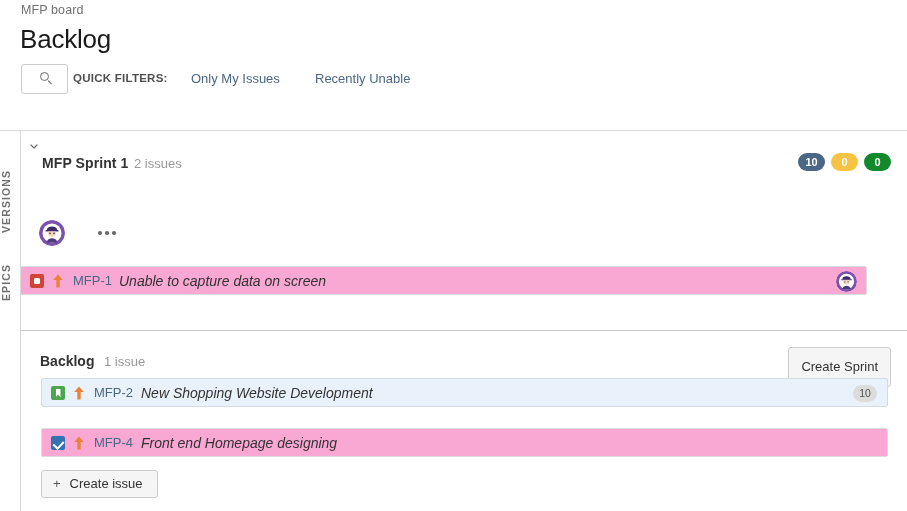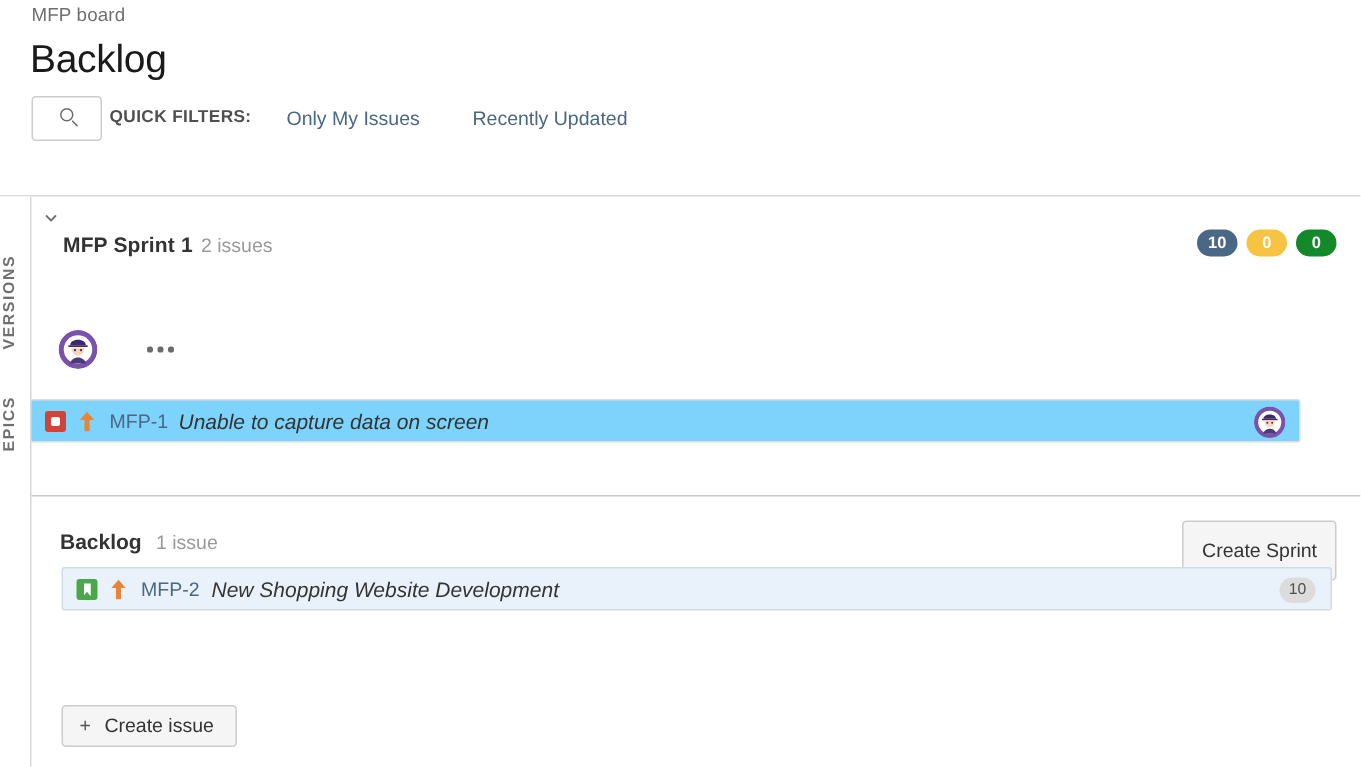--- a/index.html
+++ b/index.html
@@ -203,21 +203,21 @@
     padding: 0 7px;
   }
 
   
   .issue-row {
     position: absolute;
     left: 20px;
     width: 847px;
     height: 29px;
     border: 1px solid #dcdcdc;
-    background: #7dd3fc;
+    background: #f9a8d4;
     border-radius: 2px;
     cursor: pointer;
   }
   .issue-row.selected {
     background: #e9f2fb;
     border-color: #d2dce6;
   }
   .type-icon {
     position: absolute;
     left: 9px; top: 7px;
@@ -362,21 +362,21 @@
 
   <div id="page-title">Backlog</div>
 
   <div id="search-box">
     <div class="mag"></div>
   </div>
 
   <div id="quick-filters-label">QUICK FILTERS:</div>
 
   <a class="qf-link" id="qf-0">Only My Issues</a>
-  <a class="qf-link" id="qf-1">Recently Updated</a>
+  <a class="qf-link" id="qf-1">Recently Unable</a>
 
 </div>
 
 <div class="hdiv" id="div-top"></div>
 
 <div id="left-rail">
   <div class="rail-label" id="rail-versions">VERSIONS</div>
   <div class="rail-label" id="rail-epics">EPICS</div>
 </div>
 
@@ -455,18 +455,28 @@
     <div class="priority-icon">
       <svg width="12" height="16" viewBox="0 0 12 16" aria-hidden="true">
         <path d="M6 1.5 L10.8 7 L7.7 7 L7.7 14.5 L4.3 14.5 L4.3 7 L1.2 7 Z" fill="#e8833a"></path>
       </svg>
     </div>
     <div class="issue-key">MFP-2</div>
     <div class="issue-summary" style="left:99px">New Shopping Website Development</div>
     <div class="estimate-badge">10</div>
   </div>
 
+  <div class="issue-row" id="row-mfp4">
+    <div class="type-icon type-task"></div>
+    <div class="priority-icon">
+      <svg width="12" height="16" viewBox="0 0 12 16" aria-hidden="true">
+        <path d="M6 1.5 L10.8 7 L7.7 7 L7.7 14.5 L4.3 14.5 L4.3 7 L1.2 7 Z" fill="#e8833a"></path>
+      </svg>
+    </div>
+    <div class="issue-key">MFP-4</div>
+    <div class="issue-summary" style="left:99px">Front end Homepage designing</div>
+  </div>
 
   <button id="create-issue-btn">
     <span id="create-issue-plus">+</span><span>Create issue</span>
   </button>
 
 </div>
 
 </body></html>

